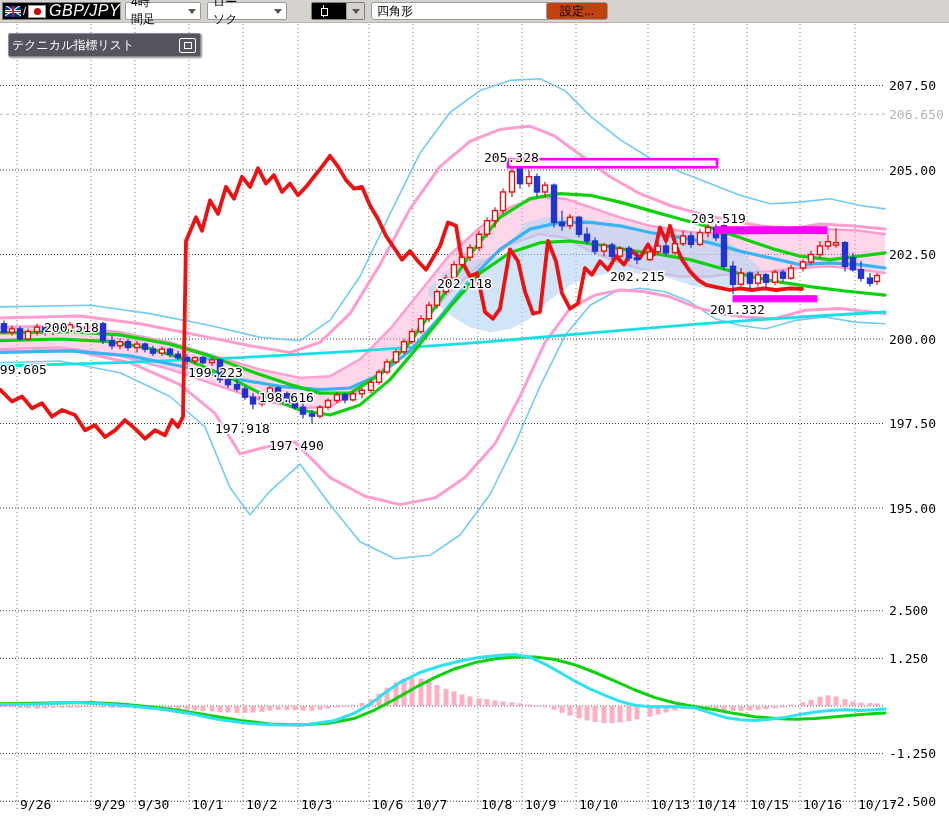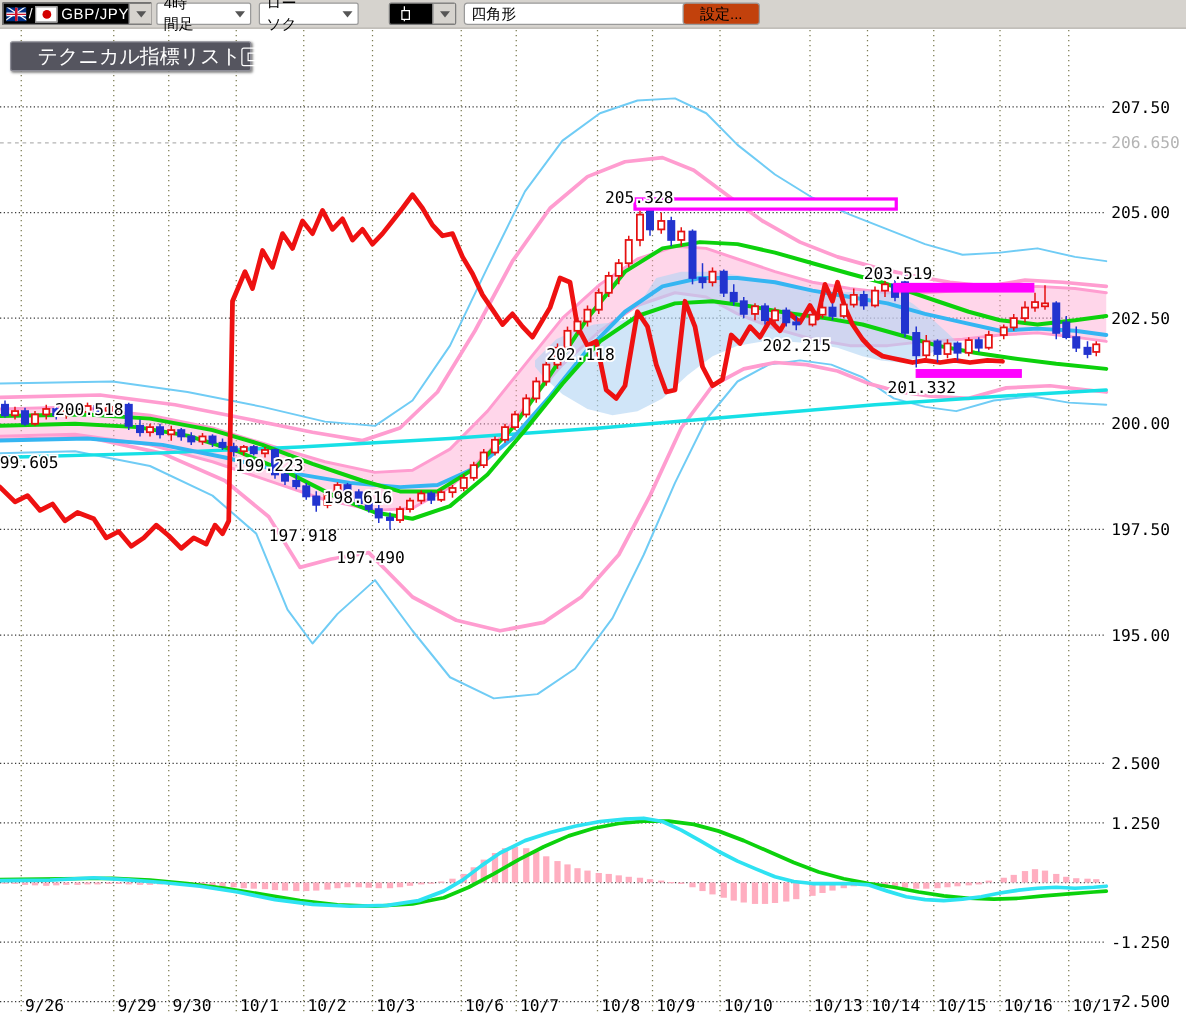--- a/index.html
+++ b/index.html
@@ -15,38 +15,38 @@
   .flag-uk{background:#003087;overflow:hidden;}
   .flag-uk:before{content:"";position:absolute;left:0;top:4.5px;width:16px;height:2.5px;background:#fff;box-shadow:0 0 0 0 #fff;}
   .flag-uk:after{content:"";position:absolute;left:6.7px;top:0;width:2.5px;height:11px;background:#fff;}
   .flag-uk .cr1{position:absolute;left:0;top:5px;width:16px;height:1.6px;background:#cf142b;z-index:2;}
   .flag-uk .cr2{position:absolute;left:7.2px;top:0;width:1.6px;height:11px;background:#cf142b;z-index:2;}
   .flag-uk .dg{position:absolute;left:-3px;top:4.7px;width:22px;height:1.4px;background:#fff;transform:rotate(34deg);}
   .flag-uk .dg2{position:absolute;left:-3px;top:4.7px;width:22px;height:1.4px;background:#fff;transform:rotate(-34deg);}
   .flag-jp{background:#fff;border:1px solid #999;}
   .flag-jp:before{content:"";position:absolute;left:4.5px;top:2px;width:7px;height:7px;border-radius:50%;background:#d30000;}
   .pair-slash{color:#fff;font-size:11px;margin:0 1px;}
-  .pair-label{color:#fff;font-size:12px;letter-spacing:.5px;margin-left:3px;flex:1;}
+  .pair-label{color:#fff;font-size:16px;letter-spacing:.5px;margin-left:3px;flex:1;font-style:italic;}
   .dd-btn{width:17px;height:16px;background:#d6d3ce;border-left:1px solid #9a9a9a;display:flex;align-items:center;justify-content:center;flex:none;}
   .chev{width:0;height:0;border-left:4px solid transparent;border-right:4px solid transparent;border-top:5px solid #555;}
   .lite-select{background:#fff;border:1px solid #9a9a9a;border-radius:2px;display:flex;align-items:center;color:#000;cursor:pointer;gap:26px;}
   .lite-select .lbl{flex:1;padding-left:5px;font-size:12px;}
   .sel-timeframe{left:125px;width:76px;}
   .sel-charttype{left:207px;width:80px;}
   .sel-candlecolor{left:311px;width:54px;background:#000;border:1px solid #7d7d7d;border-radius:2px;display:flex;align-items:center;cursor:pointer;}
   .mini-candle{width:7px;height:12px;position:relative;margin-left:8px;flex:1;}
   .mini-candle:before{content:"";position:absolute;left:3px;top:0;width:1px;height:12px;background:#fff;}
   .mini-candle:after{content:"";position:absolute;left:0.5px;top:3px;width:5px;height:6px;border:1px solid #fff;background:#000;}
   .shape-input{left:371px;width:201px;background:#fff;border:1px solid #9a9a9a;border-radius:3px;font-size:12px;padding:0 5px;color:#000;outline:none;}
   .btn-settings{left:546px;width:62px;background:#c2410c;border:1px solid #9a9a9a;border-radius:3px;font-size:12px;text-align:center;line-height:16px;cursor:pointer;}
   
   .ind-panel{position:absolute;left:8px;top:33px;width:191px;height:22px;z-index:9;
              background:#55555f;border:1px solid #8d8d97;box-shadow:1px 1px 2px rgba(0,0,0,.45);
              border-radius:2px;display:flex;align-items:center;}
-  .ind-title{color:#fff;font-size:16px;padding-left:21px;flex:1;white-space:nowrap;}
+  .ind-title{color:#fff;font-size:12px;padding-left:3px;flex:1;white-space:nowrap;}
   .ind-restore{width:15px;height:13px;border:1px solid #fff;border-radius:2px;margin-right:4px;
                display:flex;align-items:center;justify-content:center;cursor:pointer;flex:none;}
   .ind-restore .sq{width:6px;height:5px;border:1px solid #fff;}
   svg text{font-family:"DejaVu Sans Mono","Liberation Mono",monospace;}
 </style>
 </head>
 <body>
 
 <div class="toolbar">
   <div class="tb-item pair-select">

